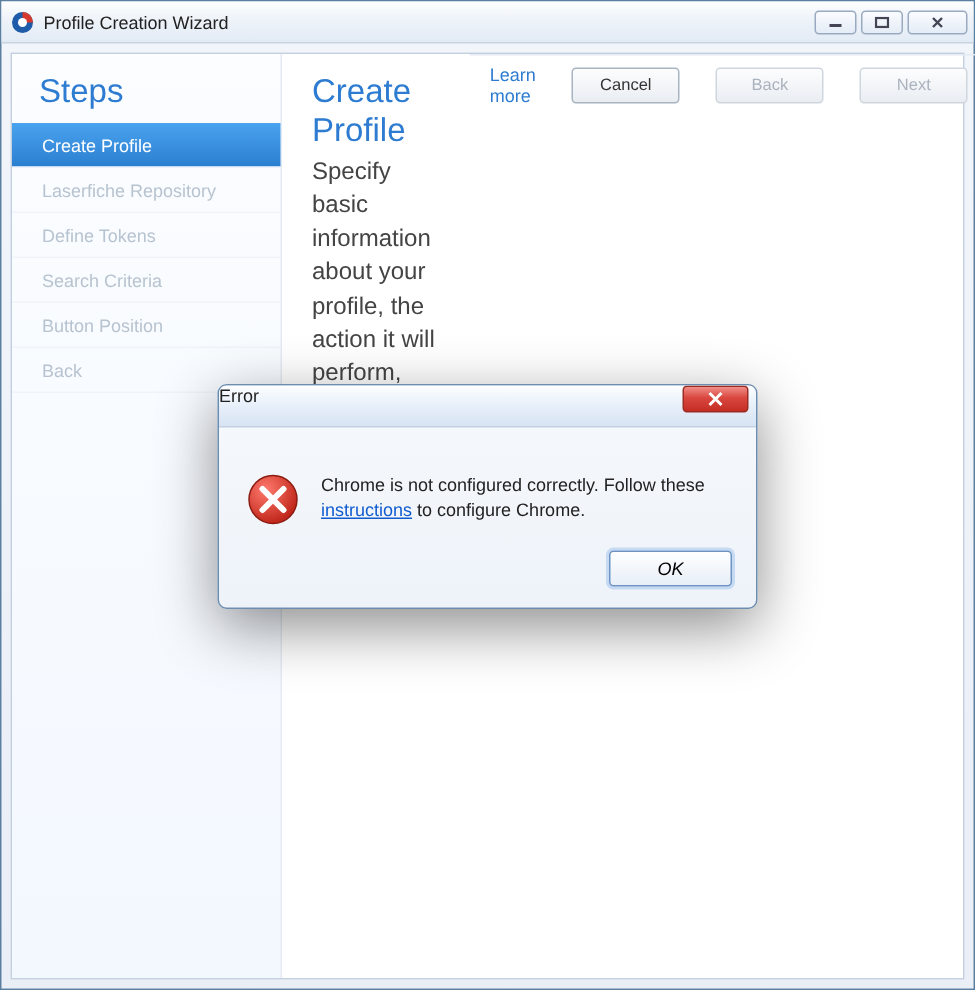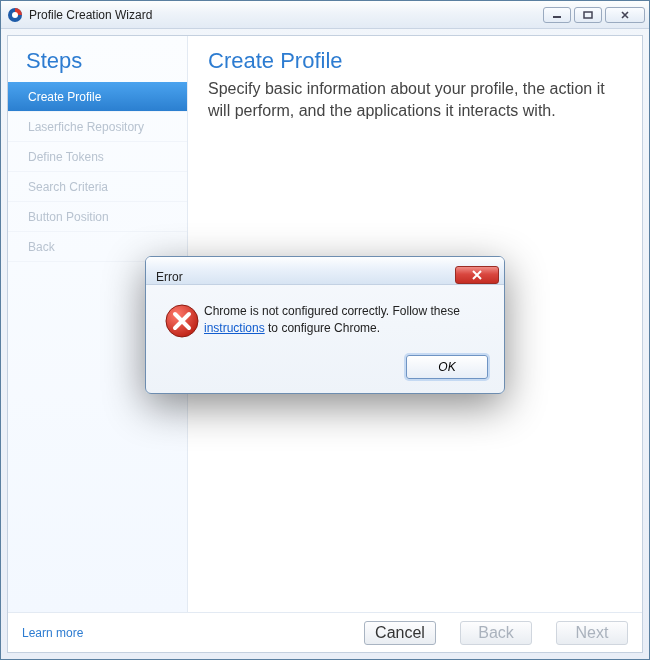--- a/index.html
+++ b/index.html
@@ -53,21 +53,21 @@
     font-size: 10px;
     color: #445;
   }
   .win-btn.close { width: 40px; }
   .inner-frame {
     margin: 6px;
     flex: 1;
     background: #fff;
     border: 1px solid #c4d0df;
     display: flex;
-    flex-direction: column;
+    flex-direction: row;
     position: relative;
   }
   .content {
     flex: 1;
     display: flex;
   }
   .sidebar {
     width: 180px;
     background: linear-gradient(180deg,#fbfdff,#f3f8ff);
     border-right: 1px solid #e3eaf3;
@@ -115,21 +115,21 @@
     color: #2d7cd1;
     font-size: 12px;
     flex: 1;
   }
   .btn {
     min-width: 72px;
     height: 24px;
     border: 1px solid #a9b4c2;
     border-radius: 3px;
     background: linear-gradient(180deg,#fdfdfe,#e9edf2);
-    font-size: 16px;
+    font-size: 11px;
     color: #333;
     margin-left: 24px;
     display:flex;align-items:center;justify-content:center;
   }
   .btn.disabled {
     color: #aab2bd;
     border-color: #d0d6de;
   }
 
   
@@ -146,41 +146,41 @@
     border: 1px solid #6d8db0;
     border-radius: 6px;
     box-shadow: 0 12px 40px rgba(0,0,0,0.45);
     overflow: hidden;
   }
   .dlg-titlebar {
     height: 28px;
     background: linear-gradient(180deg,#fdfeff 0%,#e8f0fa 48%,#d7e4f3 100%);
     border-bottom: 1px solid #c3d1e3;
     display: flex;
-    align-items: flex-end;
-    padding-left: 10px;
+    align-items: flex-start;
   }
   .dlg-title {
     flex: 1;
     font-size: 12px;
     color: #222;
   }
   .dlg-close {
     width: 44px; height: 18px;
     margin-right: 5px;
     border-radius: 3px;
     background: linear-gradient(180deg,#f08d87 0%,#d9473f 45%,#c42d24 100%);
     border: 1px solid #9a2c24;
     display:flex;align-items:center;justify-content:center;
     color:#fff;font-weight:bold;font-size:11px;
   }
   .dlg-body {
     display: flex;
     padding: 18px 18px 10px;
-    gap: 4px;
+    gap: 14px;
+    margin-top: 12px;
   }
   .dlg-icon {
     width: 36px;
     height: 36px;
     flex-shrink: 0;
     display:flex;
   }
   .dlg-text {
     font-size: 12px;
     color: #222;

